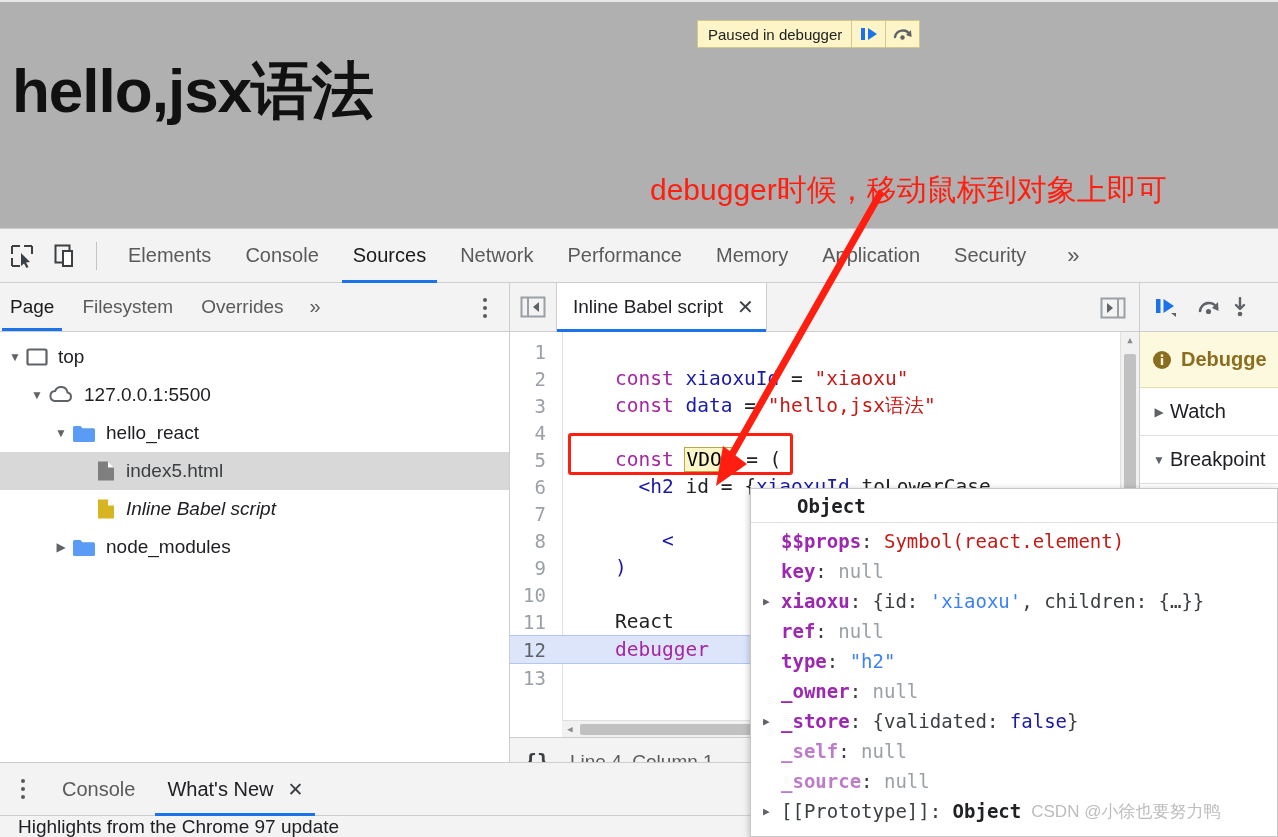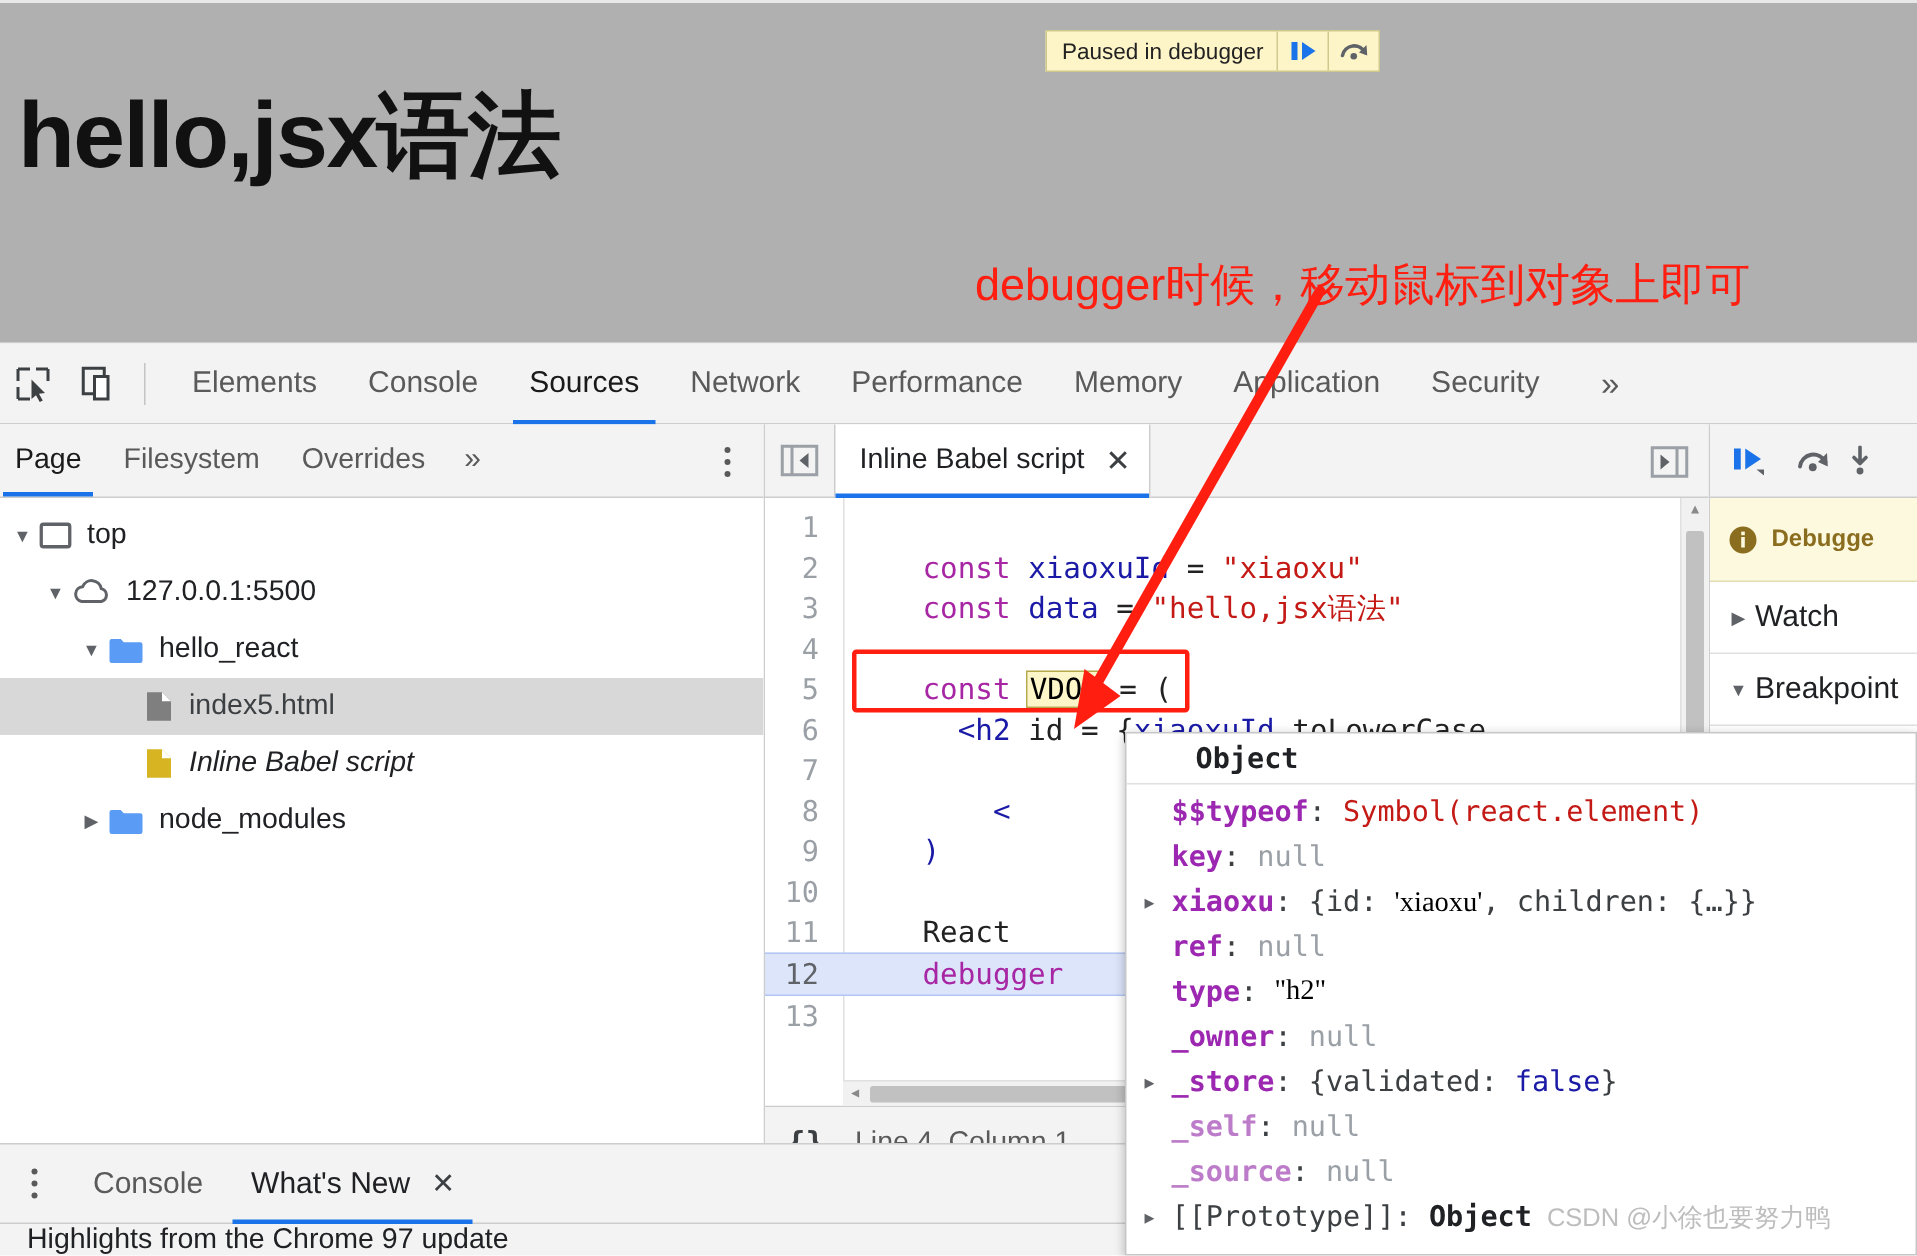--- a/index.html
+++ b/index.html
@@ -360,21 +360,21 @@
     display: flex; align-items: center; justify-content: center;
     cursor: pointer;
   }
   .dbg-info {
     height: 56px;
     background: #fdf9de;
     border-bottom: 1px solid #e3ddb4;
     display: flex; align-items: center;
     padding-left: 12px;
     box-sizing: border-box;
-    font-size: 16px; font-weight: bold; color: #8a6d1f;
+    font-size: 20px; font-weight: bold; color: #8a6d1f;
     white-space: nowrap;
   }
   .dbg-info .ic { margin-right: 9px; display: flex; }
   .dbg-sect {
     height: 48px;
     display: flex; align-items: center;
     border-bottom: 1px solid #e0e0e0;
     font-size: 20px; color: #202124;
     padding-left: 8px;
     box-sizing: border-box;
@@ -413,21 +413,21 @@
     white-space: pre;
   }
   .obj-row .caret {
     width: 18px; flex: 0 0 auto;
     color: #5f6368; font-size: 11px;
   }
   .obj-row .caret.blank { color: transparent; }
   .k-own   { color: #9c27b0; font-weight: bold; }
   .k-weak  { color: #bd7cc9; font-weight: bold; }
   .v-null  { color: #9aa0a6; }
-  .v-str   { color: #000000; font-family: Liberation Serif, serif; }
+  .v-str   { color: #3b82f6; }
   .v-sym   { color: #c41a16; }
   .v-bool  { color: #1a1aa6; }
   .v-plain { color: #3c4043; }
   .v-obj   { color: #202124; font-weight: bold; }
   .watermark {
     color: #bdbdbd;
     font-family: "Liberation Sans", sans-serif;
     font-size: 17px;
     margin-left: 10px;
     font-weight: normal;
@@ -802,21 +802,21 @@
       </div>
     </div>
   </div>
 
   <div class="obj-popover">
     <div class="obj-title">Object</div>
     <div class="obj-rows">
 
       <div class="obj-row">
         <span class="caret blank">▶</span>
-        <span class="k-own">$$typeof</span><span class="v-plain">: </span><span class="v-sym">Symbol(react.element)</span>
+        <span class="k-own">$$props</span><span class="v-plain">: </span><span class="v-sym">Symbol(react.element)</span>
       </div>
 
       <div class="obj-row">
         <span class="caret blank">▶</span>
         <span class="k-own">key</span><span class="v-plain">: </span><span class="v-null">null</span>
       </div>
 
       <div class="obj-row">
         <span class="caret">▶</span>
         <span class="k-own">xiaoxu</span><span class="v-plain">: </span><span class="v-plain">{id: <span class="v-str">'xiaoxu'</span>, children: {…}}</span>

